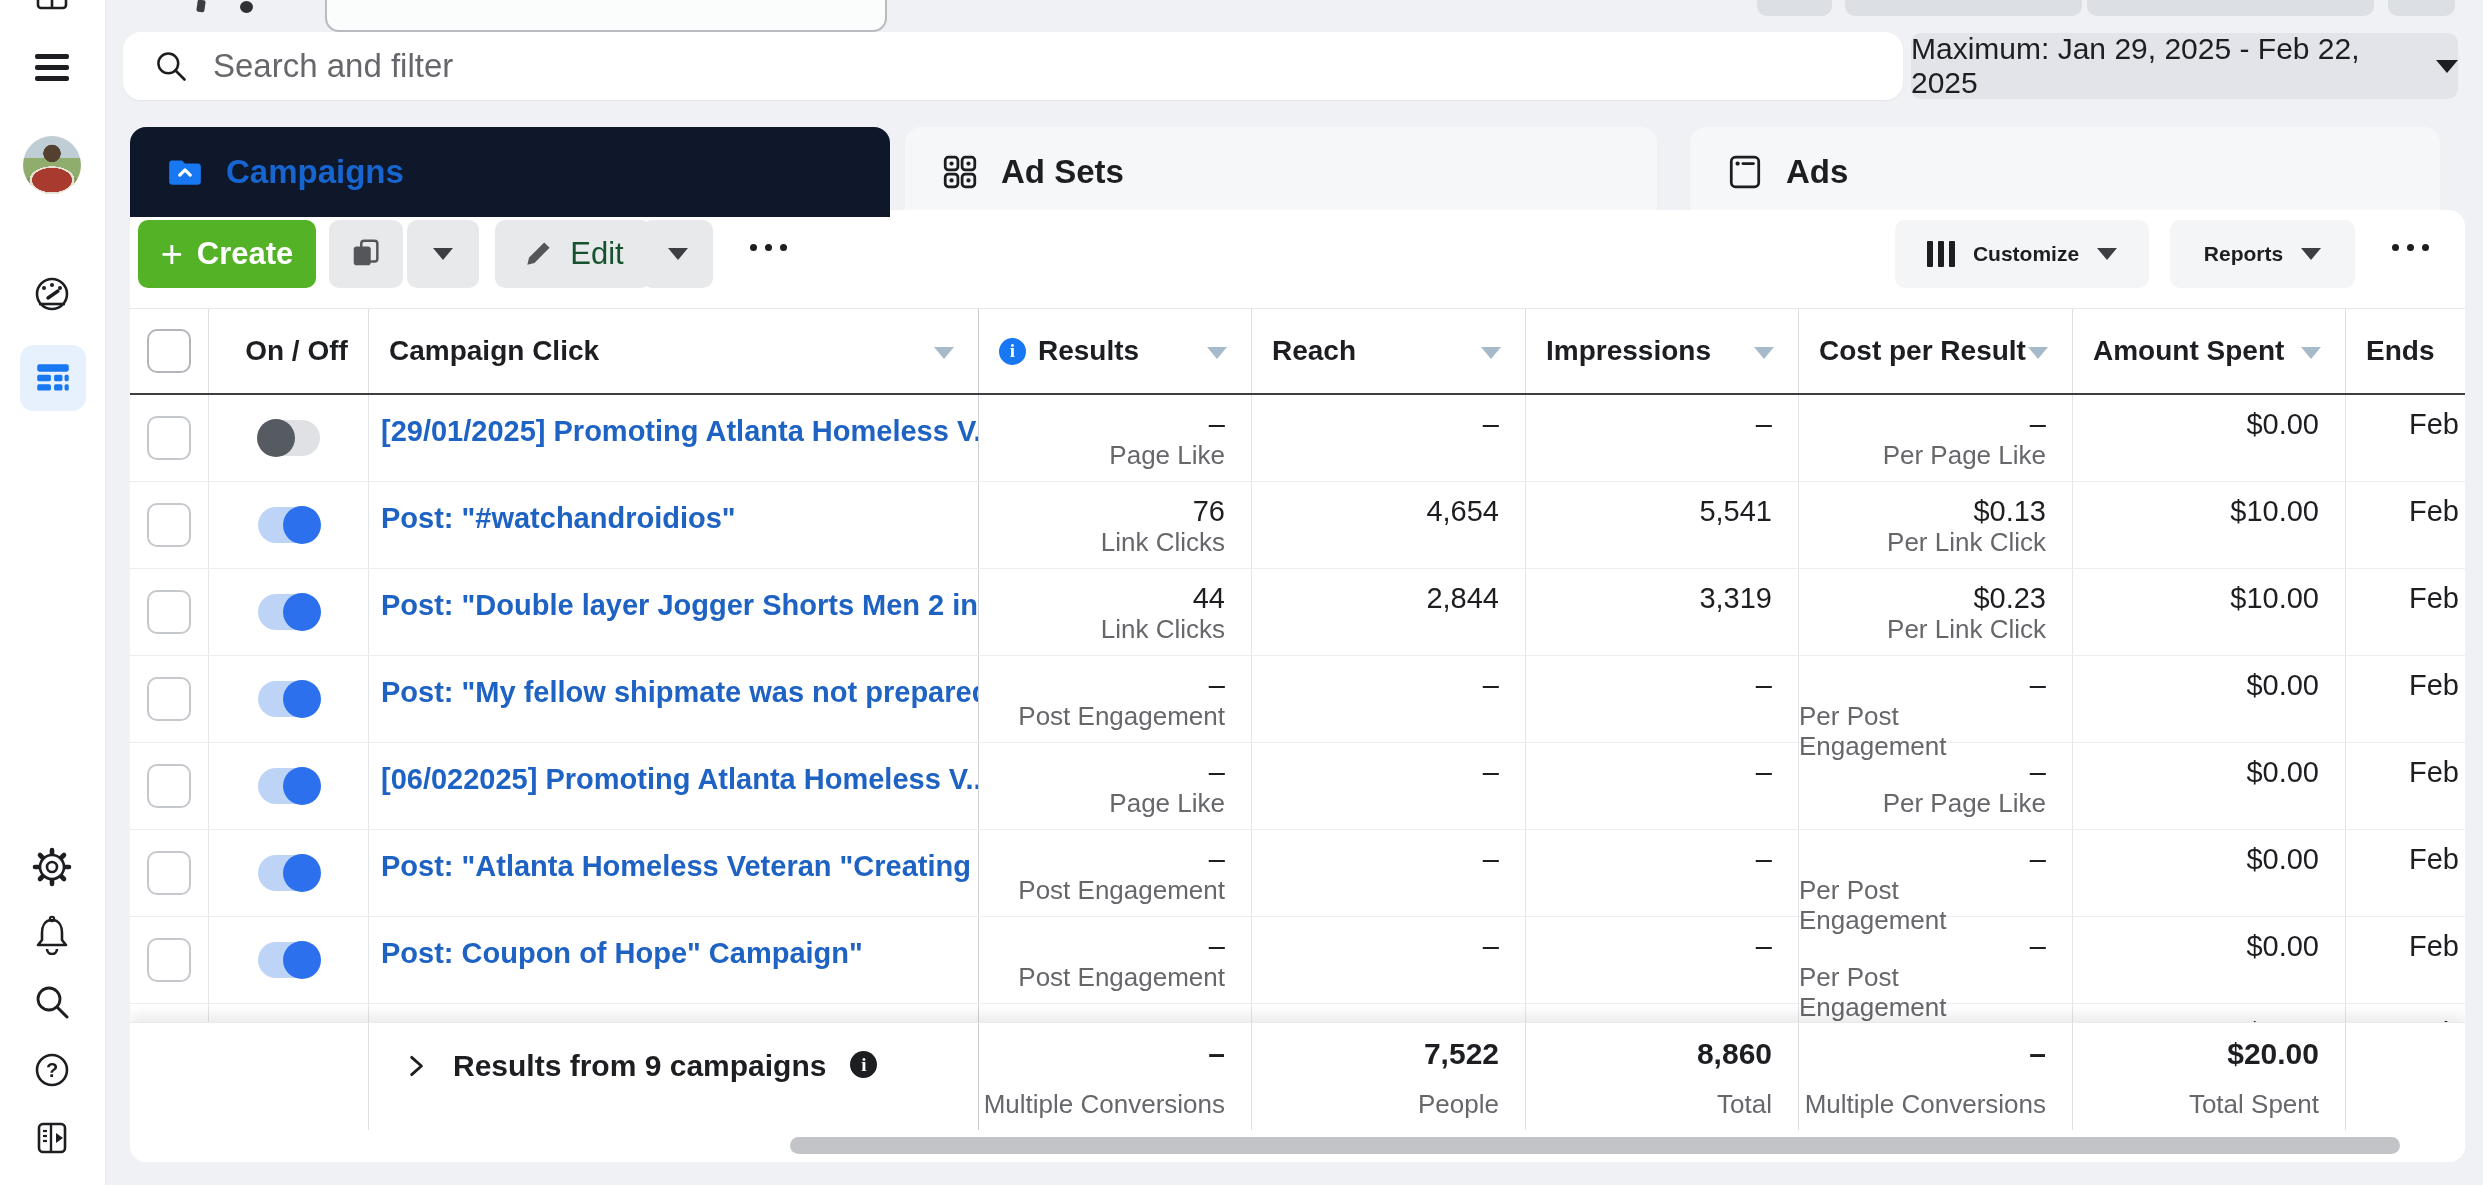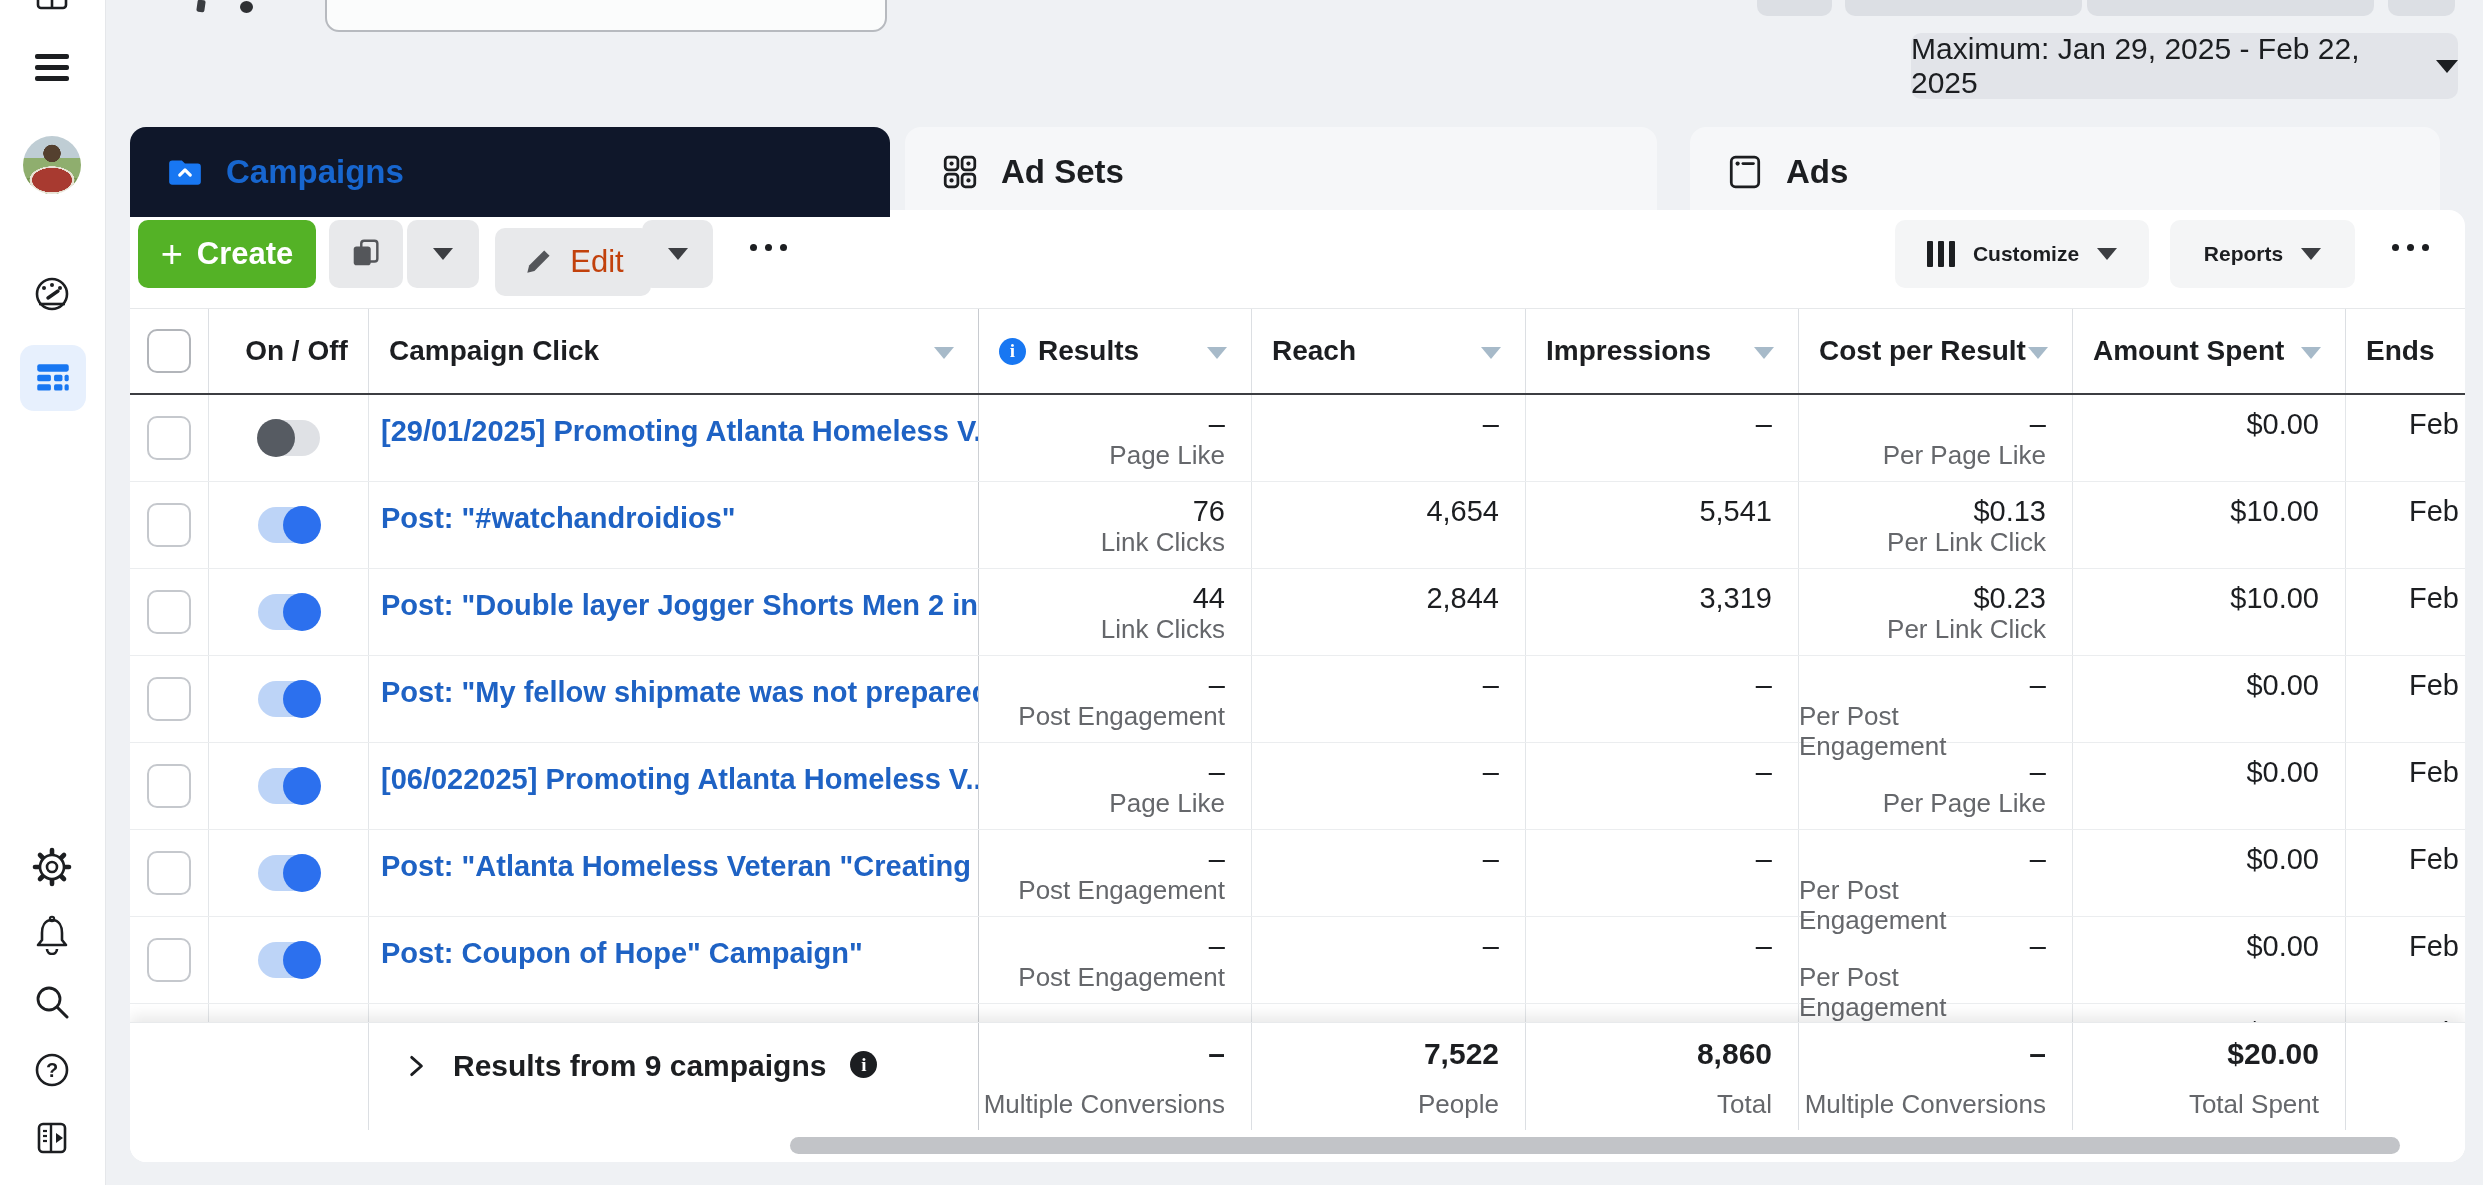--- a/index.html
+++ b/index.html
@@ -54,21 +54,21 @@
         border-radius:0 16px 16px 16px;z-index:1;overflow:hidden;}
 
   
   .btn{position:absolute;top:10px;height:68px;border-radius:10px;display:flex;align-items:center;
        justify-content:center;cursor:pointer;box-sizing:border-box;}
   .btn-create{left:8px;width:178px;background:#54b226;color:#fff;font-size:31px;font-weight:700;gap:14px;}
   .btn-create .plus{font-size:38px;font-weight:400;line-height:0;}
   .btn-gray{background:#e8e9eb;}
   .btn-copy{left:199px;width:74px;}
   .btn-copycaret{left:277px;width:72px;}
-  .btn-edit{left:365px;width:156px;gap:16px;color:#c2410c;font-size:31px;margin-top:8px;}
+  .btn-edit{left:365px;width:156px;gap:16px;color:#14532d;font-size:31px;}
   .btn-editcaret{left:512px;width:71px;}
   .btn .caret{border-top-color:#3c3e42;border-left-width:10px;border-right-width:10px;border-top-width:12px;}
   .dots{position:absolute;top:34px;display:flex;gap:8px;cursor:pointer;}
   .dots i{width:7px;height:7px;border-radius:50%;background:#1c1e21;}
   .dots-left{left:620px;}
   .btn-light{background:#f4f5f6;font-size:21px;font-weight:700;gap:18px;}
   .btn-customize{left:1765px;width:254px;}
   .btn-reports{left:2040px;width:185px;}
   .dots-right{left:2262px;}
   .cust-ic{display:flex;gap:5px;}
@@ -212,20 +212,27 @@
   </div>
 
   <div class="art-box"></div>
   <div class="art-mark1"></div>
   <div class="art-mark2"></div>
   <div class="art-pill" style="left:1757px;width:75px;"></div>
   <div class="art-pill" style="left:1845px;width:237px;"></div>
   <div class="art-pill" style="left:2087px;width:287px;"></div>
   <div class="art-pill" style="left:2388px;width:67px;"></div>
 
+  <div class="search-pill">
+    <svg width="36" height="36" viewBox="0 0 40 40">
+      <circle cx="17" cy="17" r="11" fill="none" stroke="#1c1e21" stroke-width="2.8"></circle>
+      <line x1="25" y1="25" x2="35" y2="35" stroke="#1c1e21" stroke-width="3" stroke-linecap="round"></line>
+    </svg>
+    <input class="search-input" type="text" placeholder="Search and filter" style="">
+  </div>
   <div class="date-pill">
     <span>Maximum: Jan 29, 2025 - Feb 22, 2025</span>
     <span class="caret"></span>
   </div>
 
   <div class="tab tab-campaigns">
     <svg class="tab-ic" width="38" height="38" viewBox="0 0 36 36">
       <path d="M3 10q0-3 3-3h9l3 3h12q3 0 3 3v14q0 3-3 3H6q-3 0-3-3z" fill="#1877f2"></path>
       <path d="M13 21l5-5 5 5" fill="none" stroke="#fff" stroke-width="3" stroke-linecap="round" stroke-linejoin="round"></path>
     </svg>

